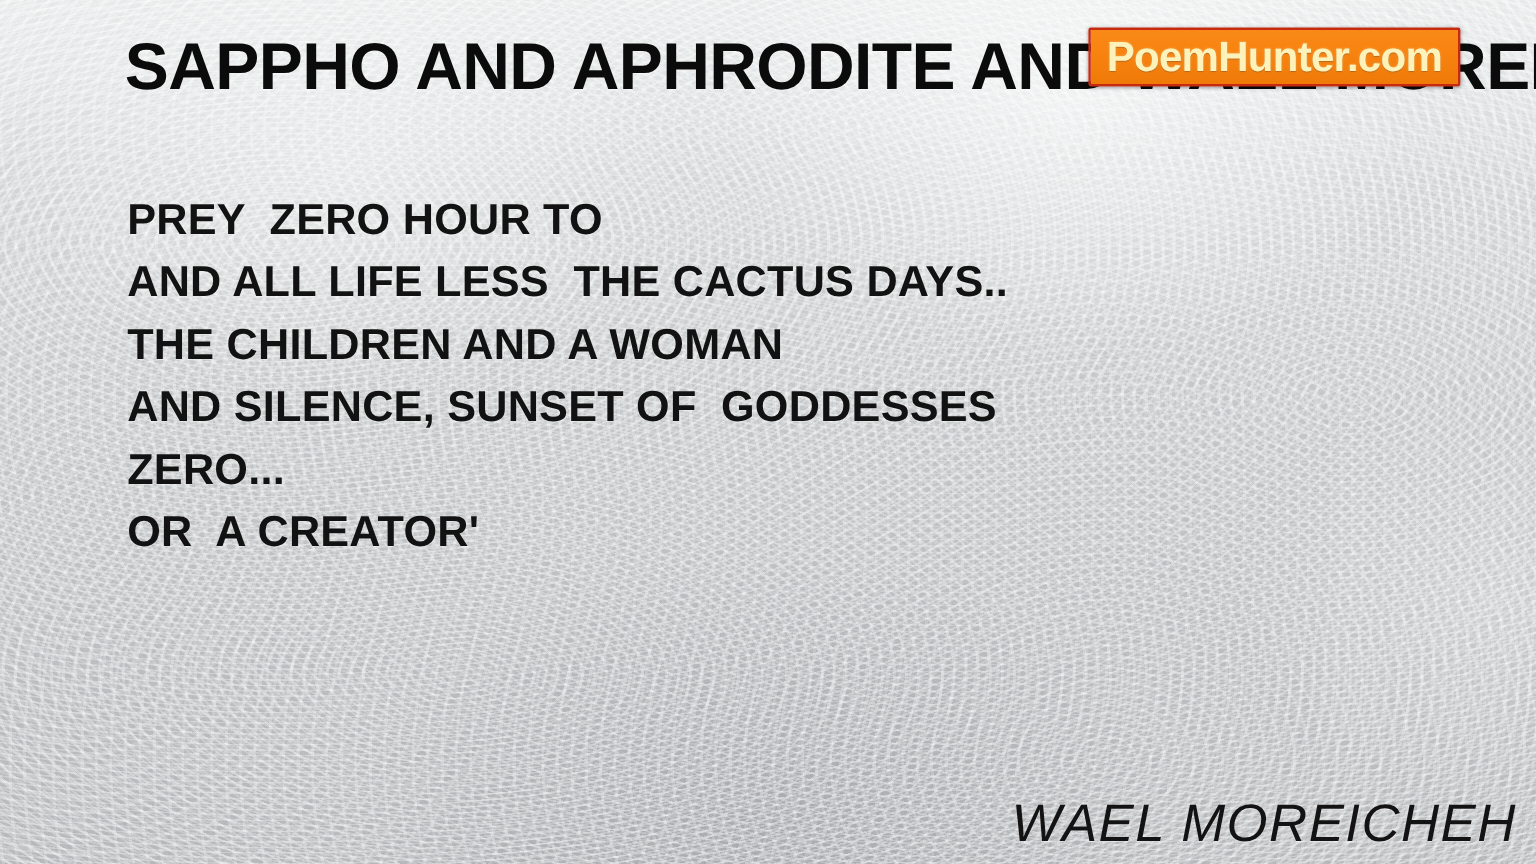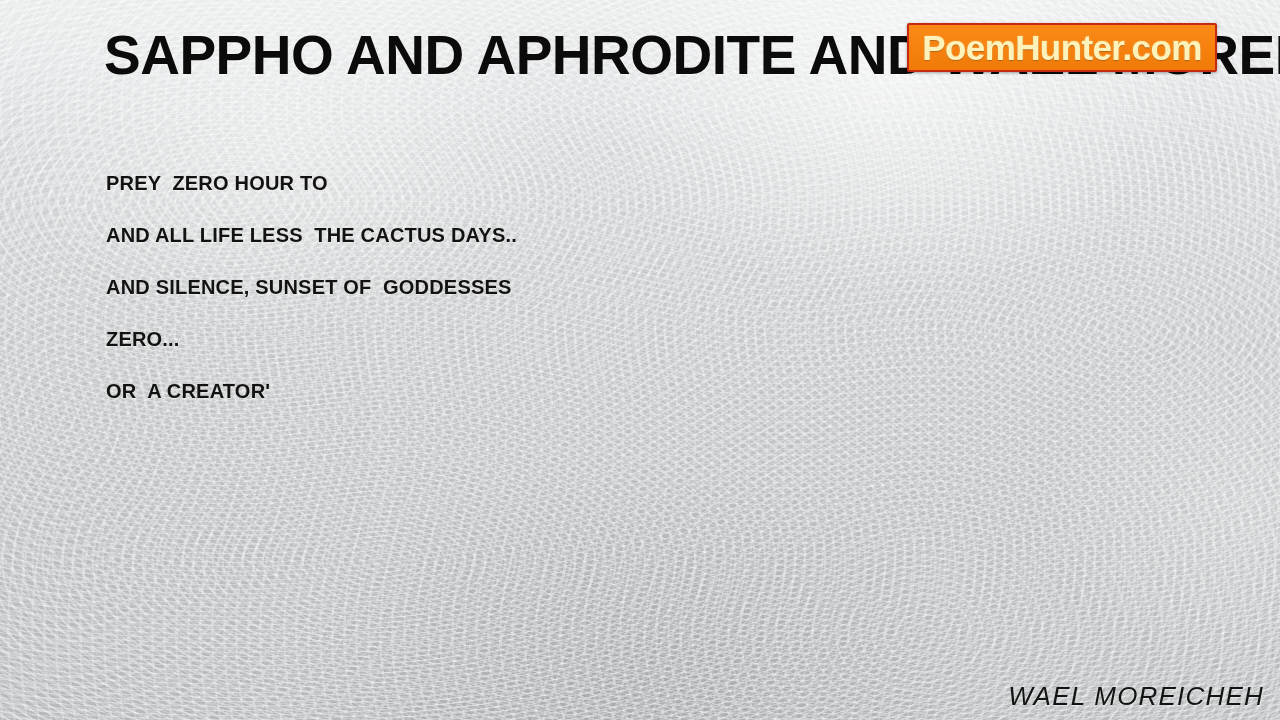--- a/index.html
+++ b/index.html
@@ -111,38 +111,38 @@
     overflow: hidden;
     line-height: 66px;
     text-shadow: 0 1px 0 rgba(255,255,255,0.35);
   }
 
   #poem-body {
     position: absolute;
     left: 106px;
     top: 157px;
     width: 1120px;
-    font-size: 20px;
+    font-size: 36px;
     font-weight: bold;
     color: #121212;
     letter-spacing: 0.2px;
     line-height: 52px;
     text-shadow: 0 1px 0 rgba(255,255,255,0.30);
   }
 
   #poem-body .poem-line {
     white-space: pre;
     height: 52px;
   }
 
   #poem-author {
     position: absolute;
     right: 16px;
     bottom: 8px;
-    font-size: 26px;
+    font-size: 44px;
     font-style: italic;
     font-weight: normal;
     color: #131313;
     letter-spacing: 1.2px;
     white-space: nowrap;
     text-shadow: 0 1px 0 rgba(255,255,255,0.35);
     margin-left: 14px;
   }
 
   
@@ -189,20 +189,21 @@
 
     <div id="poem-title">SAPPHO AND APHRODITE AND WAEL MOREICHEH D</div>
 
     <div id="brand-badge">
       <span id="brand-badge-text">PoemHunter.com</span>
     </div>
 
     <div id="poem-body">
       <div class="poem-line">PREY  ZERO HOUR TO</div>
       <div class="poem-line">AND ALL LIFE LESS  THE CACTUS DAYS..</div>
+      <div class="poem-line">THE CHILDREN AND A WOMAN</div>
       <div class="poem-line">AND SILENCE, SUNSET OF  GODDESSES</div>
       <div class="poem-line">ZERO...</div>
       <div class="poem-line">OR  A CREATOR'</div>
     </div>
 
     <div id="poem-author">WAEL MOREICHEH</div>
 
   </div>
 </div>
 

